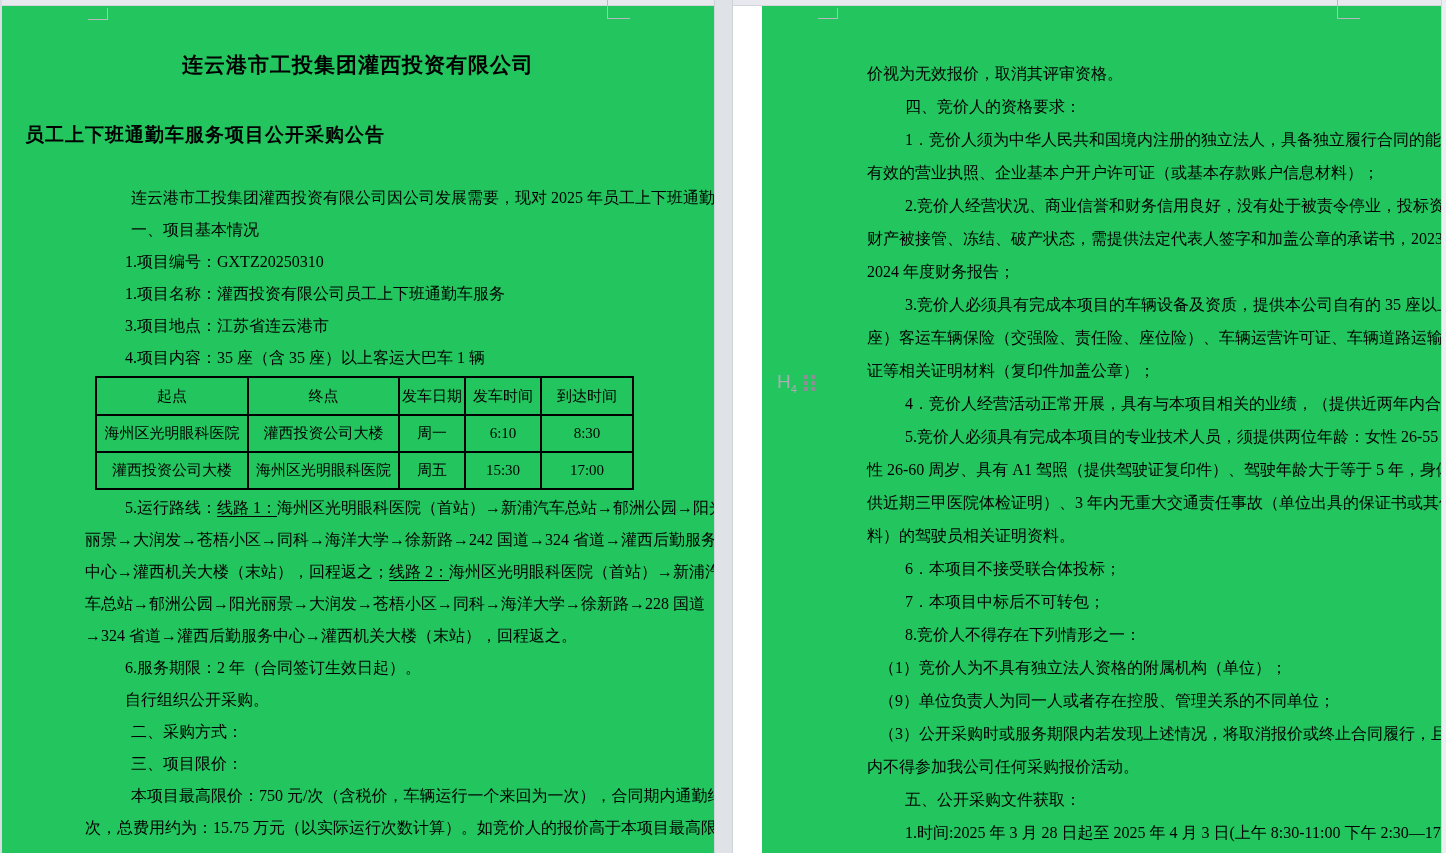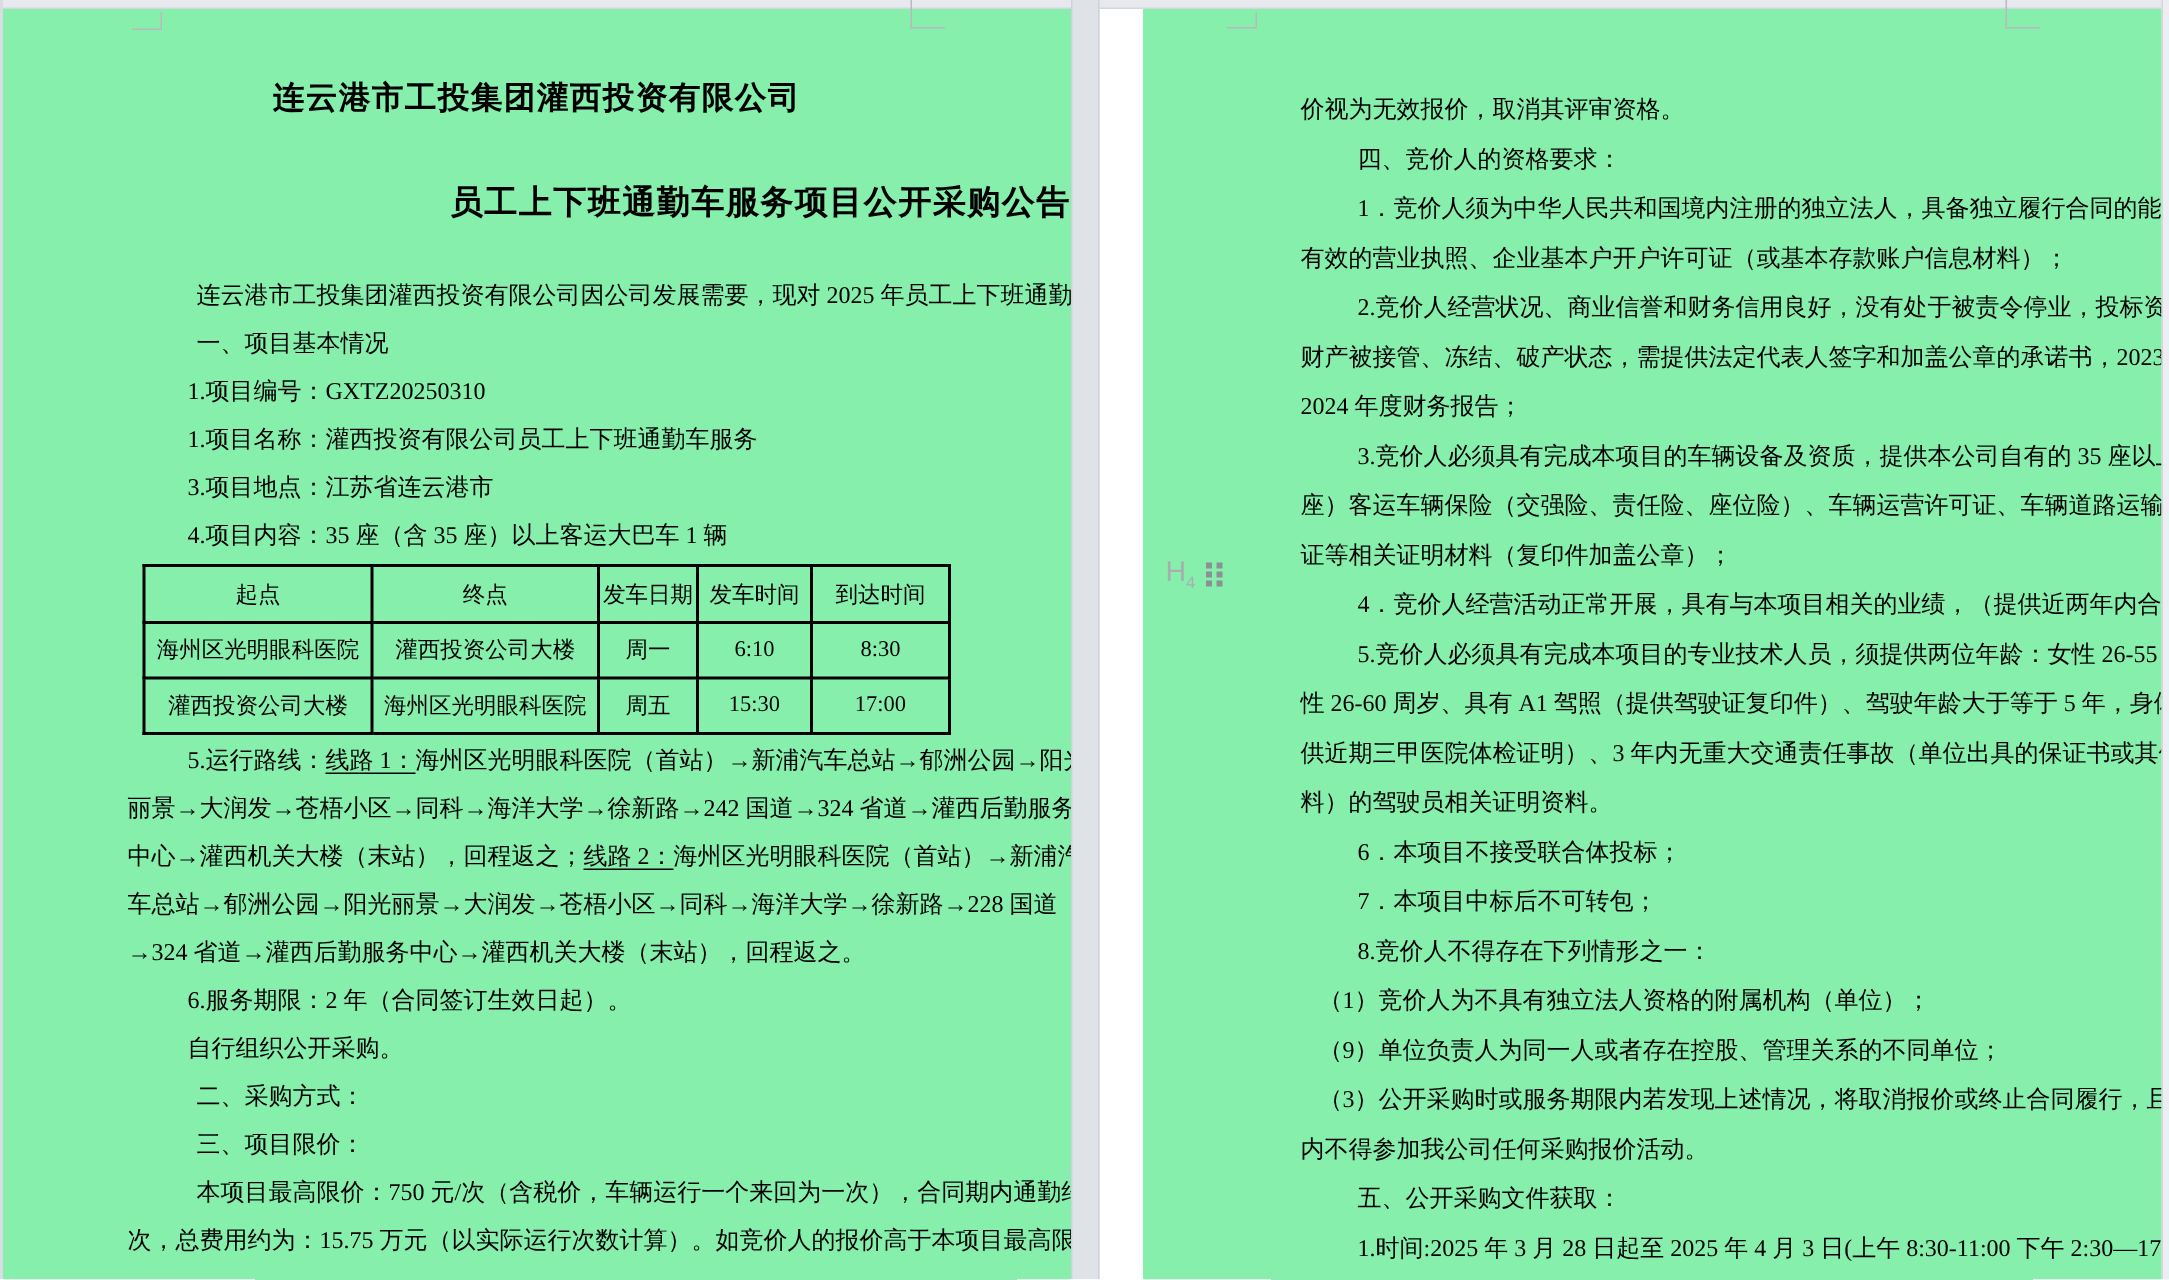--- a/index.html
+++ b/index.html
@@ -9,37 +9,37 @@
     background:#ffffff; font-family:"Liberation Serif", serif; color:#000;
   }
   .top-strip { position:absolute; left:0; top:0; width:1446px; height:6px;
     background:#e7e9ee; border-bottom:1px solid #d3d6db; z-index:3; }
   .left-edge { position:absolute; left:0; top:0; width:2px; height:853px; background:#d9dce1; z-index:3; }
   .right-edge { position:absolute; left:1441px; top:0; width:5px; height:853px;
     background:#eceef2; border-left:1px solid #d3d6db; z-index:3; }
   .page-gap { position:absolute; left:714px; top:0; width:19px; height:853px;
     background:#dfe3e8; border-left:1px solid #ced3d9; border-right:1px solid #ced3d9; z-index:3; }
 
-  .page { position:absolute; top:6px; height:847px; background:#86efac; overflow:hidden; }
+  .page { position:absolute; top:6px; height:847px; background:#22c55e; overflow:hidden; }
   .page-left { left:2px; width:712px; }
   .page-right { left:762px; width:708px; }
 
   
   .corner { position:absolute; z-index:4; }
   .corner.br { border-right:1px solid #b9b9bd; border-bottom:1px solid #b9b9bd; }
   .corner.bl { border-left:1px solid #b9b9bd; border-bottom:1px solid #b9b9bd; }
   .c-tl-left  { left:88px;  top:8px; width:20px; height:12px; }
   .c-tr-left  { left:607px; top:0;   width:23px; height:19px; }
   .c-tl-right { left:818px; top:8px; width:20px; height:11px; }
   .c-tr-right { left:1337px;top:0;   width:23px; height:19px; }
 
   
   .doc-title { margin-top:44px; text-align:center; font-size:21px; font-weight:700;
     letter-spacing:1px; line-height:30px; }
-  .doc-subtitle { margin-top:40px; text-align:right; font-size:22px; font-weight:700;
+  .doc-subtitle { margin-top:40px; text-align:left; font-size:19px; font-weight:700;
     letter-spacing:1px; line-height:30px;padding-left:23px; }
   .content { margin-top:32px; padding-left:83px; padding-right:0; }
   .content-right { padding-top:19px; padding-left:105px; }
   .line { height:32px; line-height:32px; font-size:16px; white-space:nowrap; }
   .content-right .line { height:33px; line-height:33px; }
   .u { text-decoration:underline; text-underline-offset:3px; }
 
   
   table.sched { border-collapse:collapse; margin:2px 0 2px 10px; table-layout:fixed; }
   table.sched th, table.sched td {

